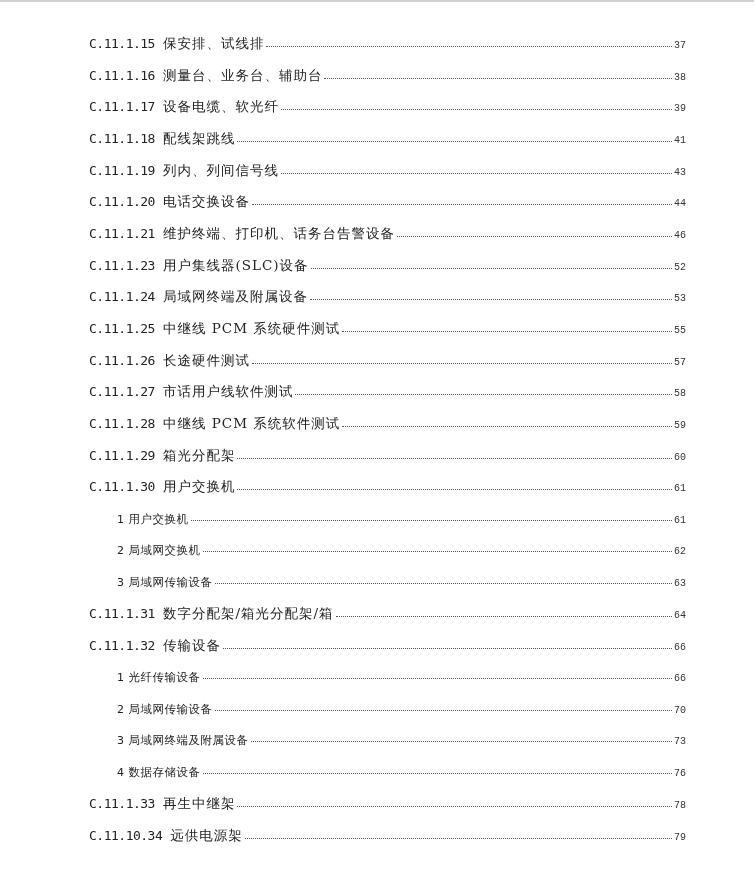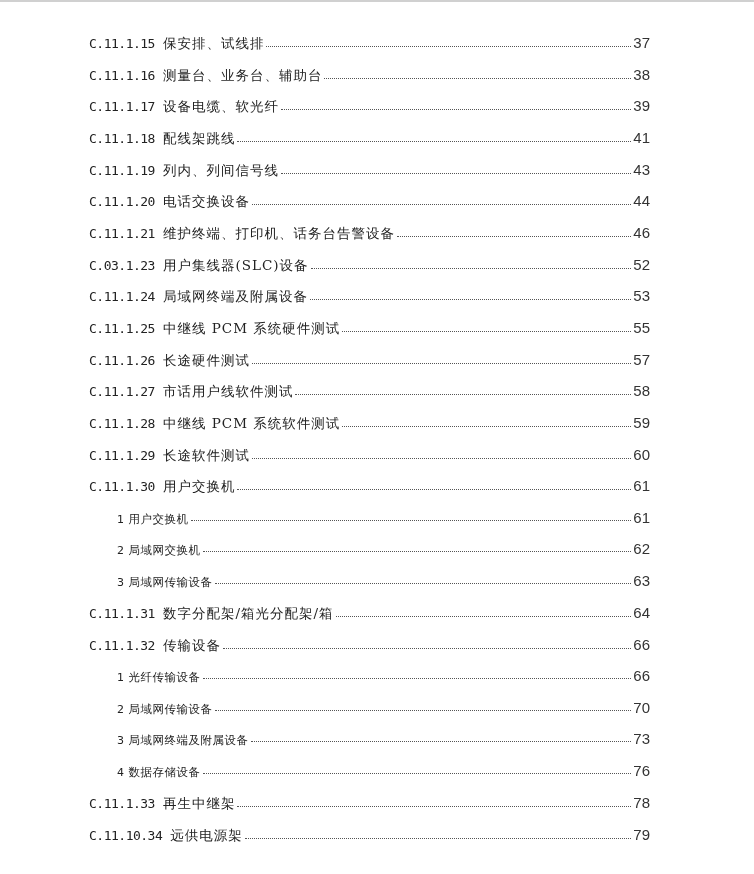--- a/index.html
+++ b/index.html
@@ -41,21 +41,21 @@
     font-size: 13.5px;
   }
   .toc-row.sub {
     padding-left: 117px;
     font-size: 11.5px;
   }
   .entry {
     display: flex;
     align-items: baseline;
     width: 100%;
-    padding-right: 104px;
+    padding-right: 68px;
     box-sizing: border-box;
   }
   .num {
     font-family: "DejaVu Sans Mono", "Liberation Mono", monospace;
     letter-spacing: -0.5px;
     white-space: nowrap;
   }
   .toc-row.main .num {
     font-size: 13px;
     margin-right: 8px;
@@ -78,22 +78,22 @@
   .leader {
     flex: 1;
     border-bottom: 1px dotted #555555;
     margin: 0 2px 3px 2px;
     height: 0;
     align-self: flex-end;
     position: relative;
     top: -3px;
   }
   .page {
-    font-family: Liberation Sans, sans-serif;
-    font-size: 15px;
+    font-family: Liberation Mono, monospace;
+    font-size: 10px;
     white-space: nowrap;
     color: #333333;
   }
 </style>
 </head>
 <body>
 
 <div class="top-rule"></div>
 
 <div class="toc" id="toc">
@@ -157,21 +157,21 @@
       <span class="num">C.11.1.21</span>
       <span class="title">维护终端、打印机、话务台告警设备</span>
       <span class="leader"></span>
       <span class="page">46</span>
     </div>
   </div>
 
 
   <div class="toc-row main">
     <div class="entry">
-      <span class="num">C.03.1.23</span>
+      <span class="num">C.11.1.23</span>
       <span class="title">用户集线器(SLC)设备</span>
       <span class="leader"></span>
       <span class="page">52</span>
     </div>
   </div>
 
   <div class="toc-row main">
     <div class="entry">
       <span class="num">C.11.1.24</span>
       <span class="title">局域网终端及附属设备</span>
@@ -212,21 +212,21 @@
       <span class="num">C.11.1.28</span>
       <span class="title">中继线 PCM 系统软件测试</span>
       <span class="leader"></span>
       <span class="page">59</span>
     </div>
   </div>
 
   <div class="toc-row main">
     <div class="entry">
       <span class="num">C.11.1.29</span>
-      <span class="title">长途软件测试</span>
+      <span class="title">箱光分配架</span>
       <span class="leader"></span>
       <span class="page">60</span>
     </div>
   </div>
 
   <div class="toc-row main">
     <div class="entry">
       <span class="num">C.11.1.30</span>
       <span class="title">用户交换机</span>
       <span class="leader"></span>

